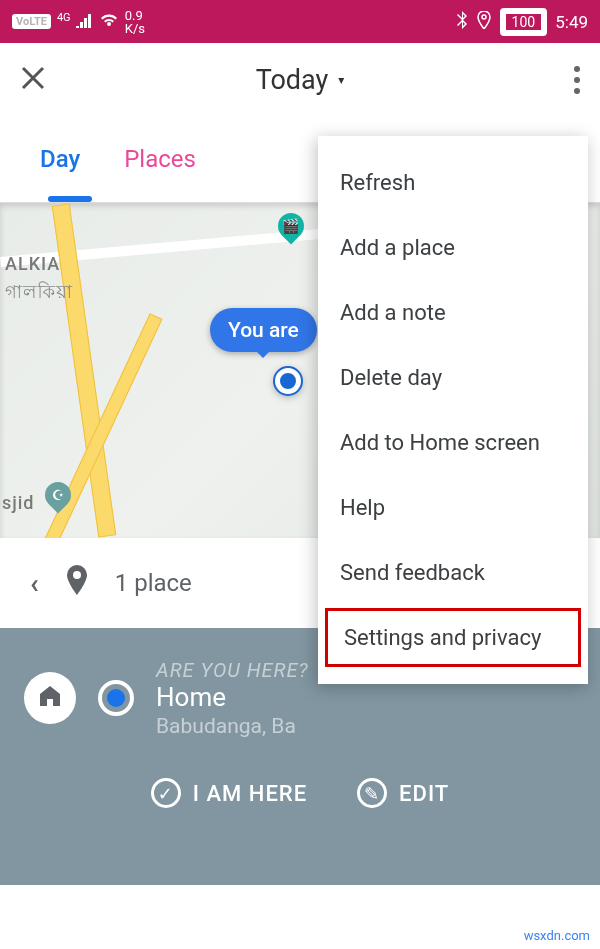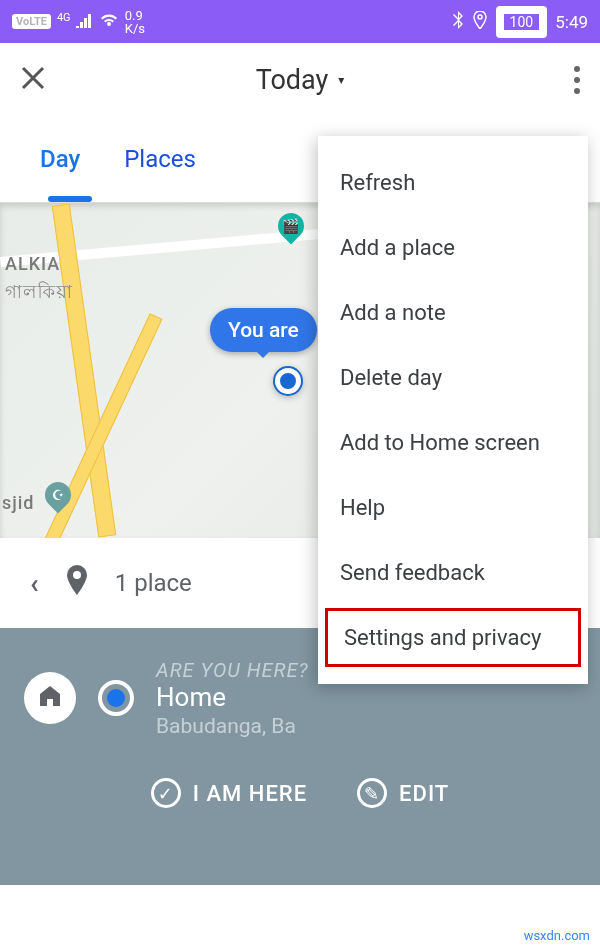--- a/index.html
+++ b/index.html
@@ -1,32 +1,32 @@
 <!DOCTYPE html>
 <html><head>
   <meta charset="utf-8">
   <style>
     * { margin: 0; padding: 0; box-sizing: border-box; font-family: Roboto, Arial, sans-serif; }
     body { background: #e0e0e0; width: 600px; height: 949px; overflow: hidden; }
     .phone { background: #fff; width: 600px; height: 949px; position: relative; }
-    .status-bar { background: #8b5cf6; height: 43px; display: flex; justify-content: space-between; align-items: center; padding: 0 12px; color: #fff; font-size: 17px; }
+    .status-bar { background: #be185d; height: 43px; display: flex; justify-content: space-between; align-items: center; padding: 0 12px; color: #fff; font-size: 17px; }
     .status-left { display: flex; align-items: center; gap: 6px; }
     .status-right { display: flex; align-items: center; gap: 8px; }
     .volte { background: #fff; color: #b4b4b5; border-radius: 3px; padding: 1px 4px; font-size: 11px; font-weight: bold; }
     .sig-icon { display: inline-block; }
     .status-speed { font-size: 13px; line-height: 1; }
-    .battery { border: 8px solid #ffffff; border-radius: 4px; padding: 0 6px; font-size: 14px; }
+    .battery { border: 6px solid #ffffff; border-radius: 4px; padding: 0 6px; font-size: 14px; }
     .header { height: 73px; display: flex; align-items: center; padding: 0 20px; position: relative; }
     .close-icon { font-size: 32px; color: #555; }
     .title { position: absolute; left: 50%; transform: translateX(-50%); font-size: 27px; color: #333; display: flex; align-items: center; gap: 10px; }
     .title-caret { font-size: 12px; }
     .more-icon { margin-left: auto; display: flex; flex-direction: column; gap: 5px; }
     .more-dot { width: 6px; height: 6px; border-radius: 50%; background: #666; }
     .tabs { height: 86px; display: flex; align-items: center; padding: 0 30px; gap: 24px; position: relative; }
-    .tab { font-size: 24px; color: #1d4ed8; padding: 0 10px; }
+    .tab { font-size: 24px; color: #ec4899; padding: 0 10px; }
     .tab.active { color: #1a73e8; font-weight: 500; position: relative; }
     .tab-indicator { position: absolute; bottom: 0; left: 48px; width: 44px; height: 6px; background: #1a73e8; border-radius: 3px; }
     .map { height: 336px; background: linear-gradient(135deg, #e8ece8 0%, #eef1ee 50%, #e4e8e4 100%); position: relative; overflow: hidden; border-top: 1px solid #ddd; box-shadow: inset 0 3px 6px rgba(0,0,0,0.15); }
     .map-label { position: absolute; font-size: 18px; color: #7a7a7a; font-weight: 500; letter-spacing: 1px; }
     .alkia { top: 50px; left: 5px; }
     .alkia-sub { top: 75px; left: 5px; font-size: 18px; color: #888; }
     .sjid { bottom: 25px; left: 2px; }
     .road-y1 { position: absolute; background: #fcd96b; top: 0; left: 75px; width: 18px; height: 100%; transform: rotate(-8deg); border: 1px solid #f0c040; }
     .road-y2 { position: absolute; background: #fcd96b; top: 100px; left: 90px; width: 14px; height: 280px; transform: rotate(25deg); border: 1px solid #f0c040; }
     .road-w { position: absolute; background: #fff; top: 40px; left: 0; width: 320px; height: 10px; transform: rotate(-5deg); }

